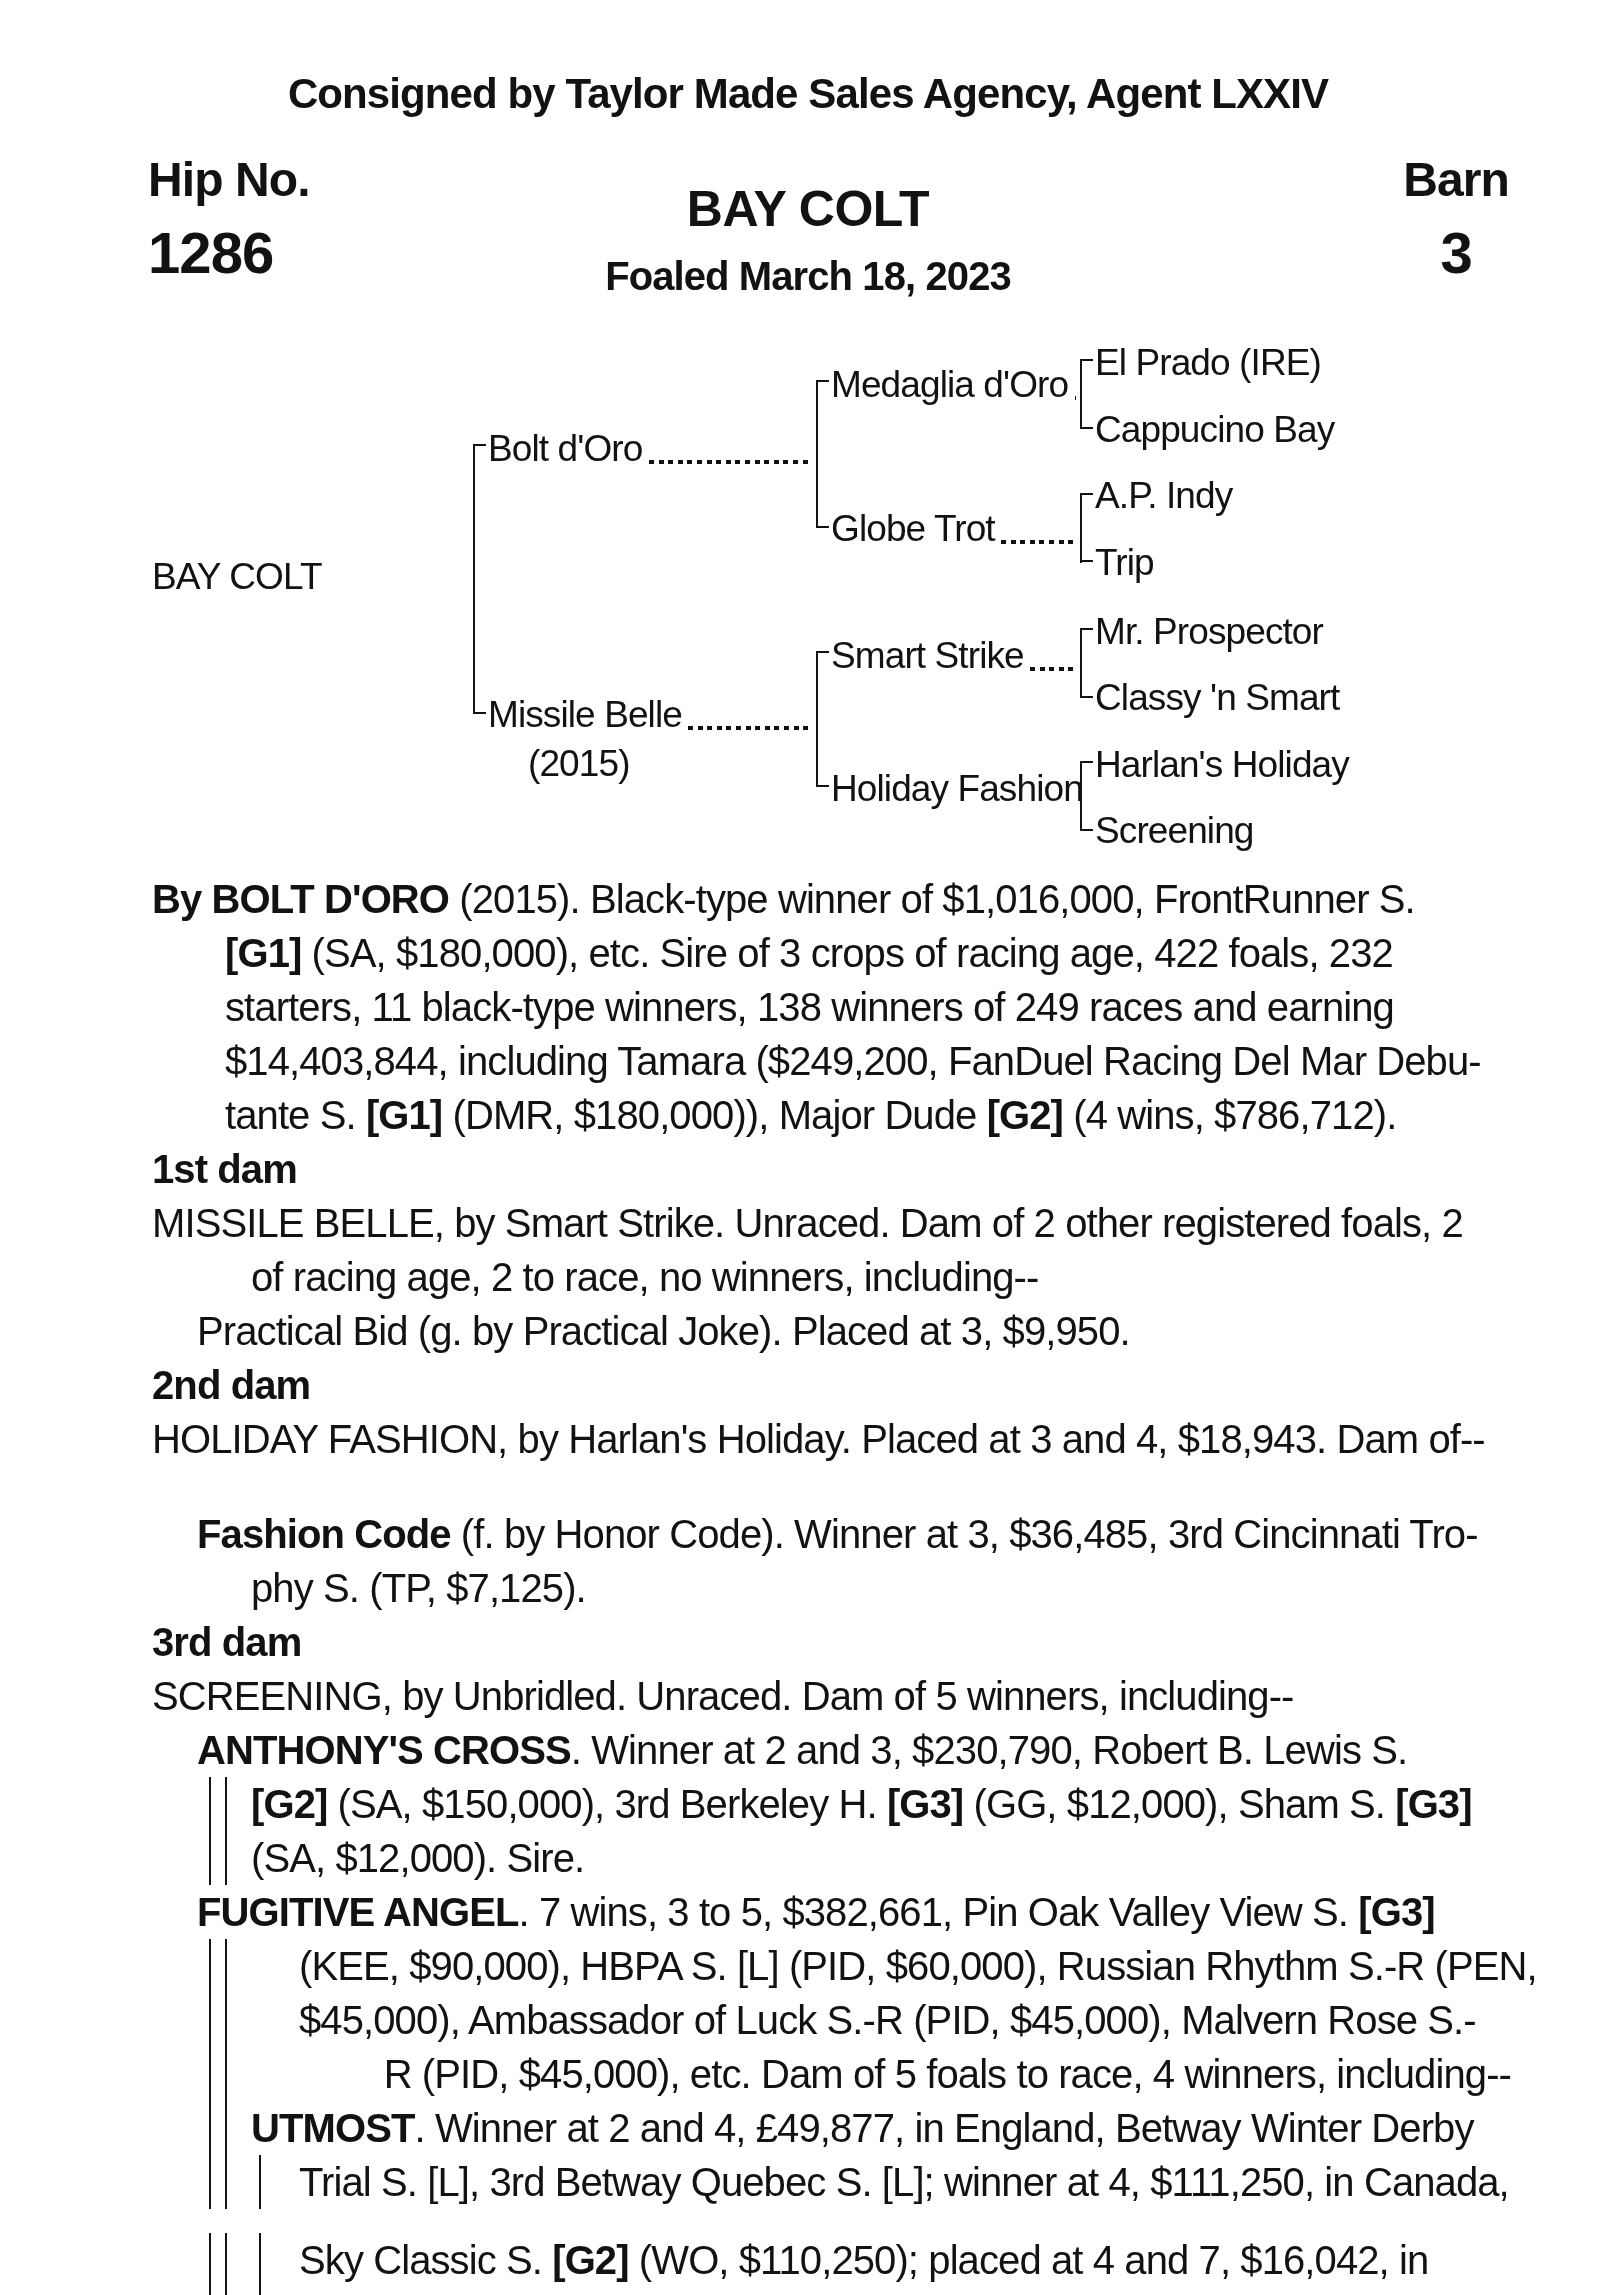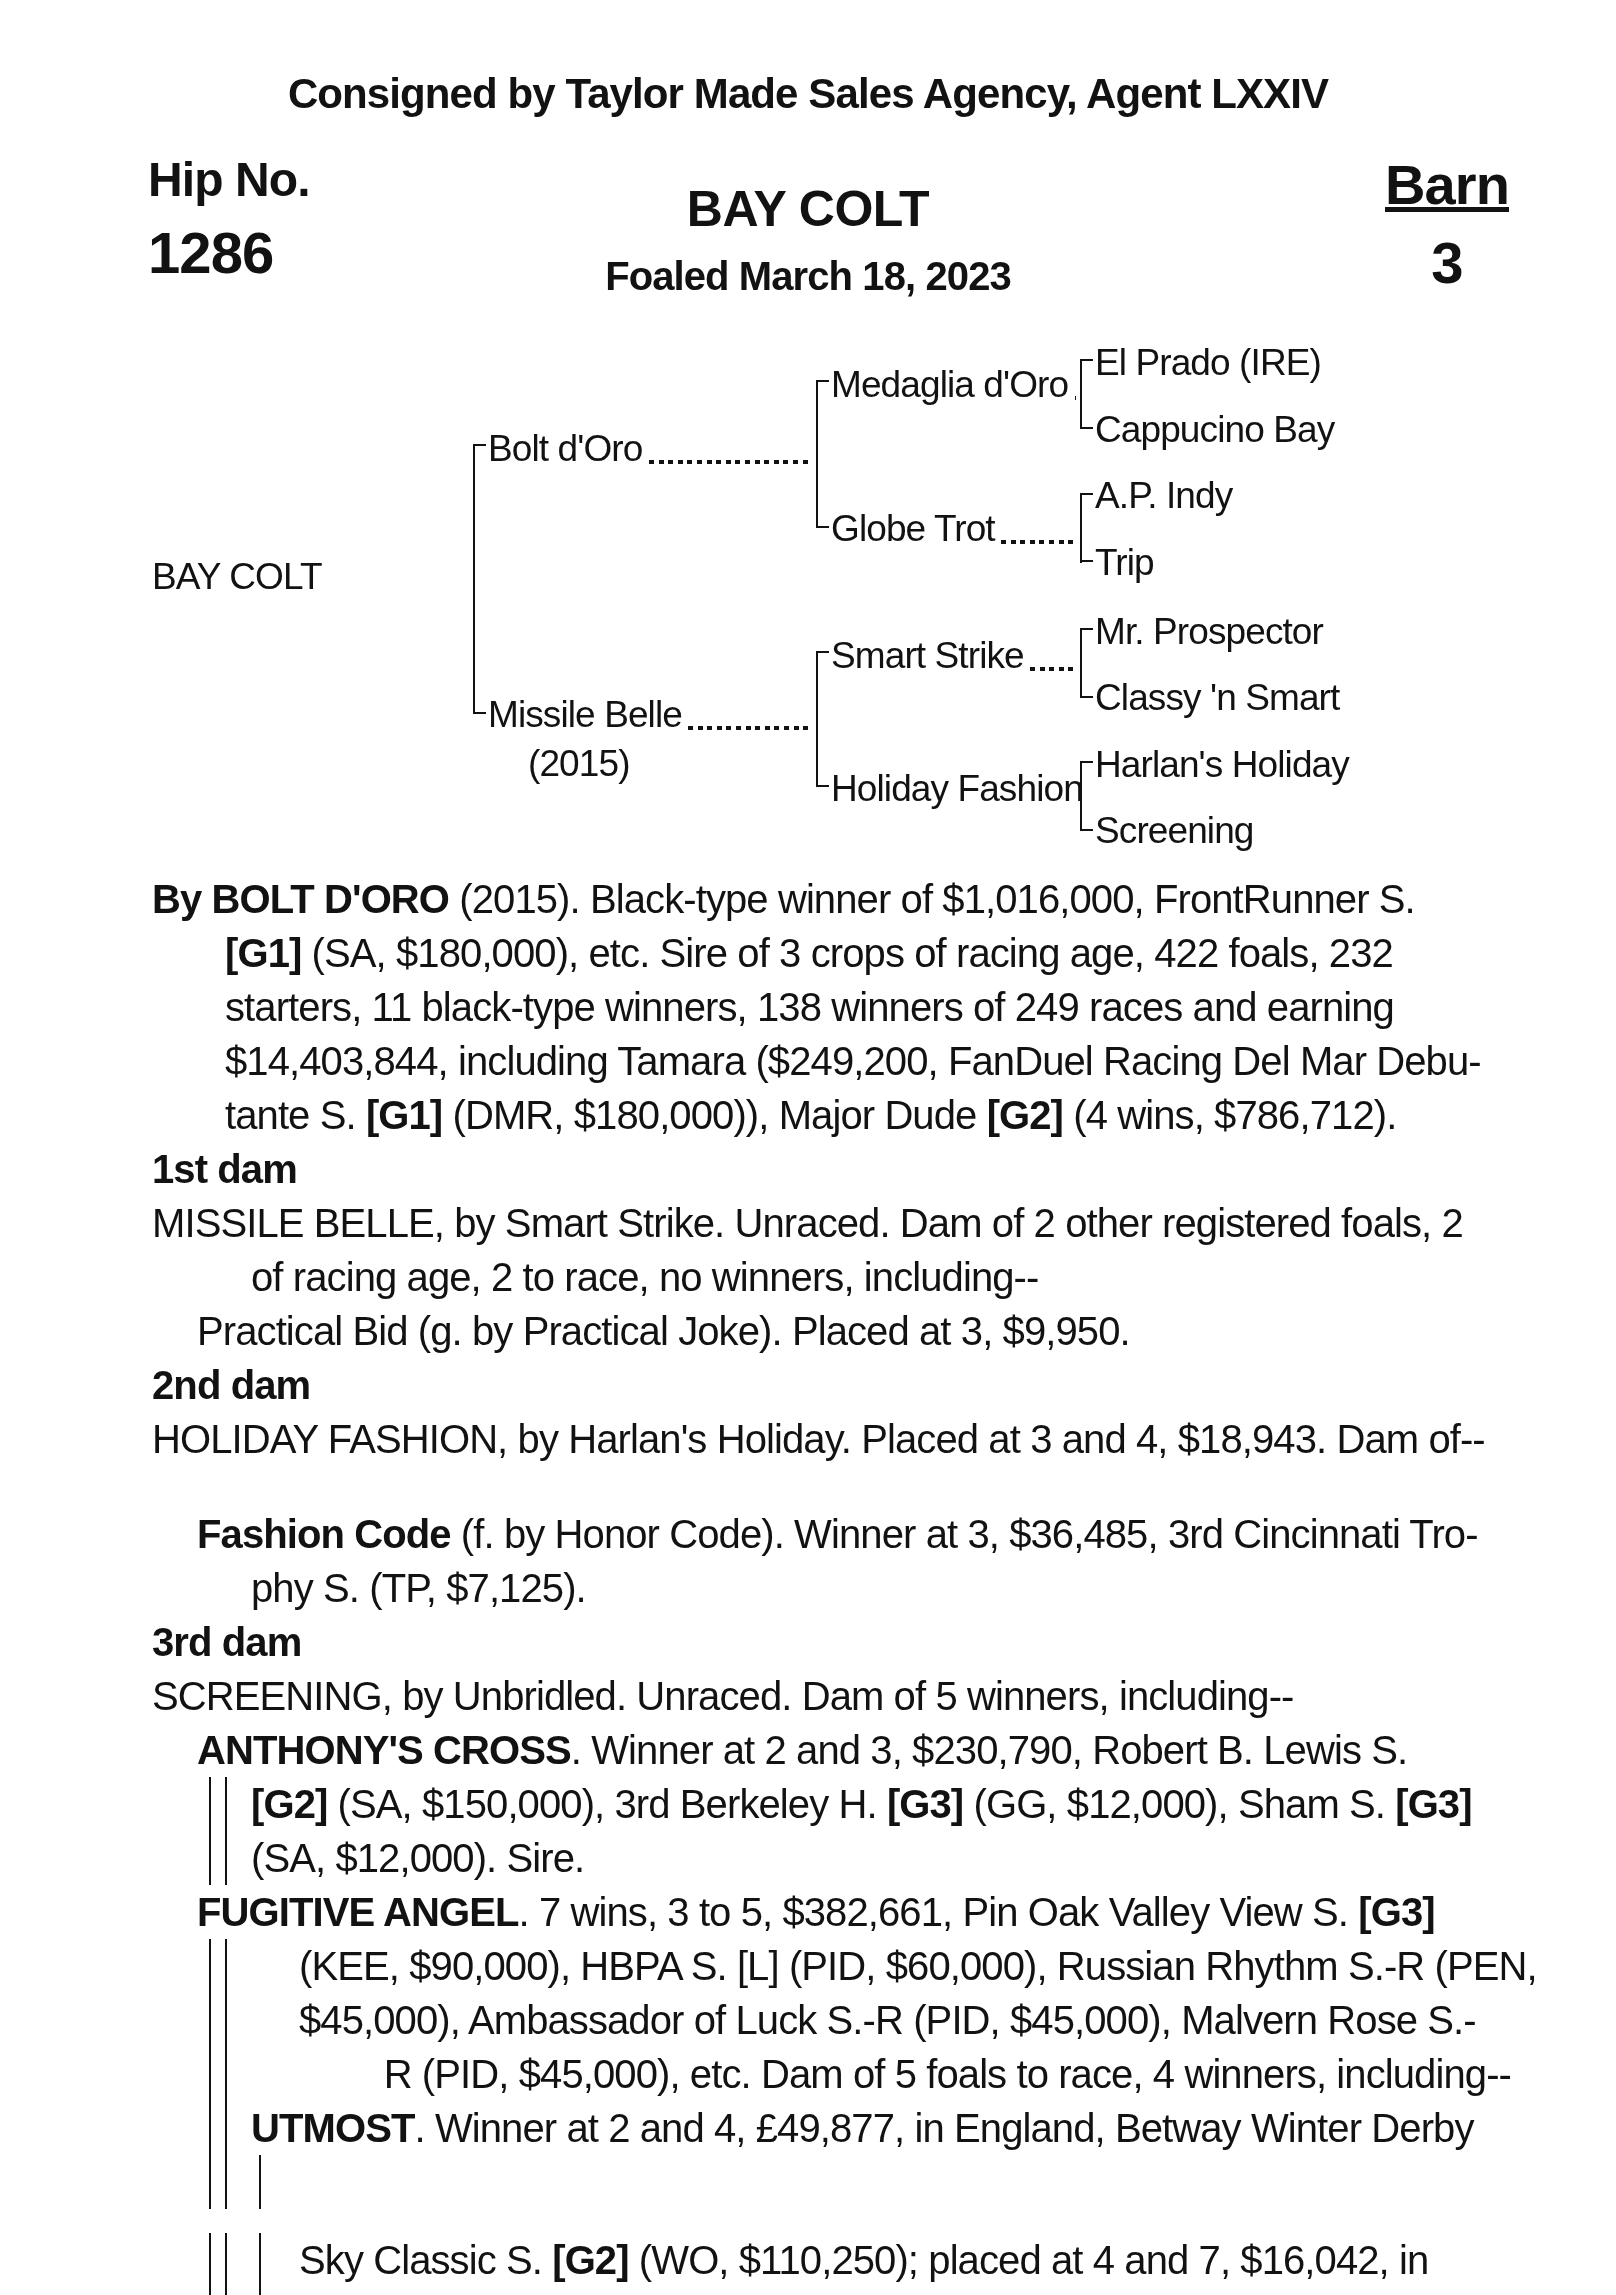--- a/index.html
+++ b/index.html
@@ -6,21 +6,21 @@
   body{width:1616px;height:3227px;font-family:"Liberation Sans",sans-serif;color:#121212;}
   .page{position:relative;width:1616px;height:3227px;background:#fff;overflow:hidden;}
 
   
   .consignor{position:absolute;top:70px;left:0;width:100%;text-align:center;
              font-size:42px;font-weight:bold;letter-spacing:-0.9px;}
   .hip-block{position:absolute;left:148px;top:152px;text-align:left;}
   .hip-label{font-size:48px;font-weight:bold;letter-spacing:-0.9px;}
   .hip-num{font-size:58px;font-weight:bold;margin-top:12px;letter-spacing:-0.9px;}
   .barn-block{position:absolute;right:107px;top:152px;text-align:center;}
-  .barn-label{font-size:56px;font-weight:bold;letter-spacing:-0.9px;text-decoration:underline;}
+  .barn-label{font-size:48px;font-weight:bold;letter-spacing:-0.9px;}
   .barn-num{font-size:58px;font-weight:bold;margin-top:12px;letter-spacing:-0.9px;}
   .title-block{position:absolute;top:180px;left:0;width:100%;text-align:center;}
   .horse-title{font-size:50px;font-weight:bold;letter-spacing:-0.5px;}
   .foaled{font-size:40px;font-weight:bold;margin-top:15.6px;letter-spacing:-0.9px;}
 
   
   .ped{position:absolute;left:0;top:0;width:1616px;height:872px;font-size:37px;letter-spacing:-0.9px;}
   .ped-subject{position:absolute;left:152px;top:556px;}
   .ped-entry{position:absolute;display:flex;align-items:flex-end;height:44px;}
   .ped-name{white-space:nowrap;}
@@ -142,20 +142,20 @@
       <div class="cl h" style="padding-left: 0px;"><span>3rd dam</span></div>
       <div class="cl" style="padding-left: 0px;"><span>SCREENING, by Unbridled. Unraced. Dam of 5 winners, including--</span></div>
       <div class="cl" style="padding-left: 45px;"><b>ANTHONY'S CROSS</b><span>. Winner at 2 and 3, $230,790, Robert B. Lewis S.</span></div>
       <div class="cl" style="padding-left: 99px;"><div class="bar" style="left: 57px;"></div><div class="bar" style="left: 73px;"></div><b>[G2]</b><span> (SA, $150,000), 3rd Berkeley H. </span><b>[G3]</b><span> (GG, $12,000), Sham S. </span><b>[G3]</b></div>
       <div class="cl" style="padding-left: 99px;"><div class="bar" style="left: 57px;"></div><div class="bar" style="left: 73px;"></div><span>(SA, $12,000). Sire.</span></div>
       <div class="cl" style="padding-left: 45px;"><b>FUGITIVE ANGEL</b><span>. 7 wins, 3 to 5, $382,661, Pin Oak Valley View S. </span><b>[G3]</b></div>
       <div class="cl" style="padding-left: 147px;"><div class="bar" style="left: 57px;"></div><div class="bar" style="left: 73px;"></div><span>(KEE, $90,000), HBPA S. [L] (PID, $60,000), Russian Rhythm S.-R (PEN,</span></div>
       <div class="cl" style="padding-left: 147px;"><div class="bar" style="left: 57px;"></div><div class="bar" style="left: 73px;"></div><span>$45,000), Ambassador of Luck S.-R (PID, $45,000), Malvern Rose S.-</span></div>
       <div class="cl" style="padding-left: 147px; text-align: right;"><div class="bar" style="left: 57px;"></div><div class="bar" style="left: 73px;"></div><span>R (PID, $45,000), etc. Dam of 5 foals to race, 4 winners, including--</span></div>
       <div class="cl" style="padding-left: 99px;"><div class="bar" style="left: 57px;"></div><div class="bar" style="left: 73px;"></div><b>UTMOST</b><span>. Winner at 2 and 4, £49,877, in England, Betway Winter Derby</span></div>
-      <div class="cl" style="padding-left: 147px;"><div class="bar" style="left: 57px;"></div><div class="bar" style="left: 73px;"></div><div class="bar" style="left: 107px;"></div></div>
+      <div class="cl" style="padding-left: 147px;"><div class="bar" style="left: 57px;"></div><div class="bar" style="left: 73px;"></div><div class="bar" style="left: 107px;"></div><span>Trial S. [L], 3rd Betway Quebec S. [L]; winner at 4, $111,250, in Canada,</span></div>
       <div class="cl" style="padding-left: 147px; margin-top: 24px;"><div class="bar" style="left: 57px;"></div><div class="bar" style="left: 73px;"></div><div class="bar" style="left: 107px;"></div><span>Sky Classic S. </span><b>[G2]</b><span> (WO, $110,250); placed at 4 and 7, $16,042, in</span></div>
       <div class="cl" style="padding-left: 147px;"><div class="bar" style="left: 57px;"></div><div class="bar" style="left: 73px;"></div><div class="bar" style="left: 107px;"></div><span>N.A./U.S., 3rd Cape Henlopen S. (DEL, $8,250). (Total: $168,571).</span></div>
       <div class="cl" style="padding-left: 99px;"><div class="bar" style="left: 57px;"></div><div class="bar" style="left: 73px;"></div><b>So High (GB)</b><span>. Winner at 3, £8,276, in England; 3 wins at 4 and 8, 2024,</span></div>
     </div>
 
 </div>
 
 
 </body></html>

